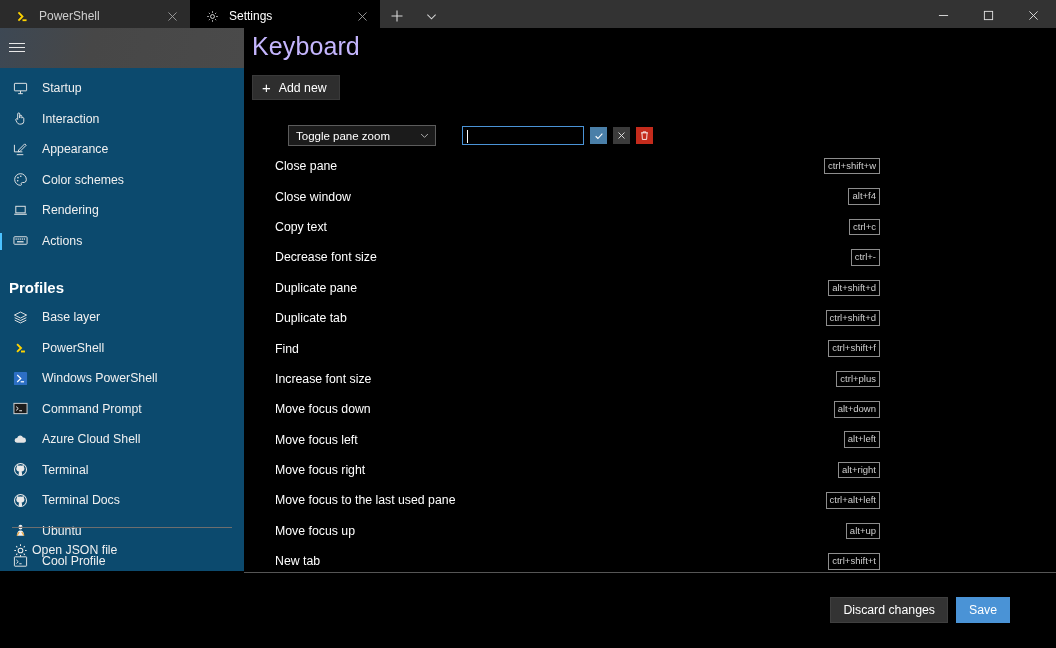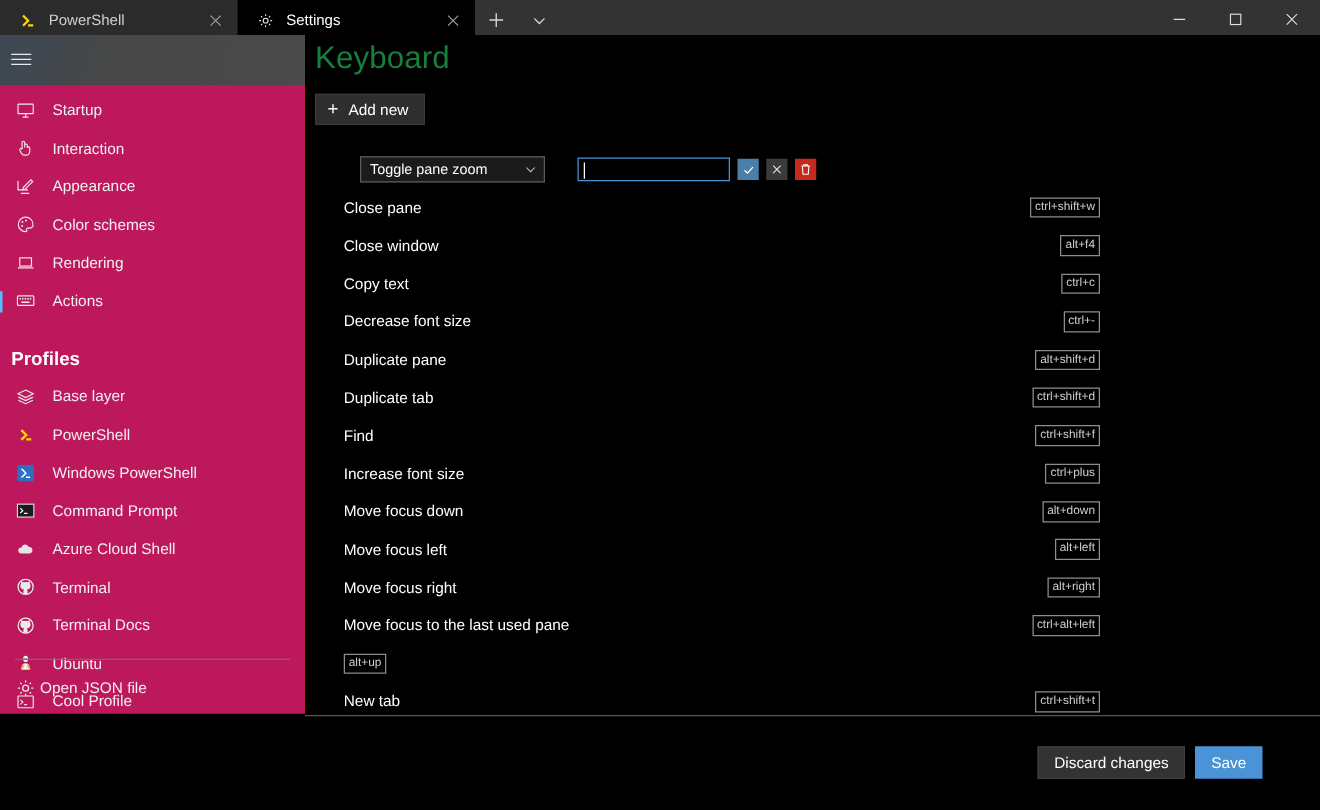--- a/index.html
+++ b/index.html
@@ -65,21 +65,21 @@
     width: 45px; height: 30px;
     display: flex; align-items: center; justify-content: center;
     color: #e0e0e0;
   }
 
   
   .sidebar {
     position: absolute;
     top: 28px; left: 0;
     width: 244px; height: 543px;
-    background: #be185d;
+    background: #0c4a6e;
     overflow: hidden;
   }
   .sidebar-grad {
     position: absolute; top: 0; left: 0;
     width: 244px; height: 40px;
     background: linear-gradient(105deg, #3d4854 0%, #474747 38%, #4a4a4a 100%);
   }
 
   .hamburger {
     position: relative;
@@ -163,21 +163,21 @@
   .content {
     position: absolute;
     top: 28px; left: 244px;
     width: 812px; height: 620px;
     background: #000000;
   }
 
   .page-title {
     position: absolute;
     top: 4px; left: 8px;
-    color: #15803d;
+    color: #c4b5fd;
     font-size: 25px;
     font-weight: normal;
     letter-spacing: .1px;
   }
 
   .addnew-btn {
     position: absolute;
     top: 47px; left: 8px;
     height: 25px;
     background: #2e2e2e;
@@ -670,20 +670,21 @@
     </div>
     <div class="action-row">
       <span class="action-name">Move focus right</span>
       <span class="keychip">alt+right</span>
     </div>
     <div class="action-row">
       <span class="action-name">Move focus to the last used pane</span>
       <span class="keychip">ctrl+alt+left</span>
     </div>
     <div class="action-row">
+      <span class="action-name">Move focus up</span>
       <span class="keychip">alt+up</span>
     </div>
     <div class="action-row">
       <span class="action-name">New tab</span>
       <span class="keychip">ctrl+shift+t</span>
     </div>
   </div>
 
   <div class="list-divider"></div>
 

